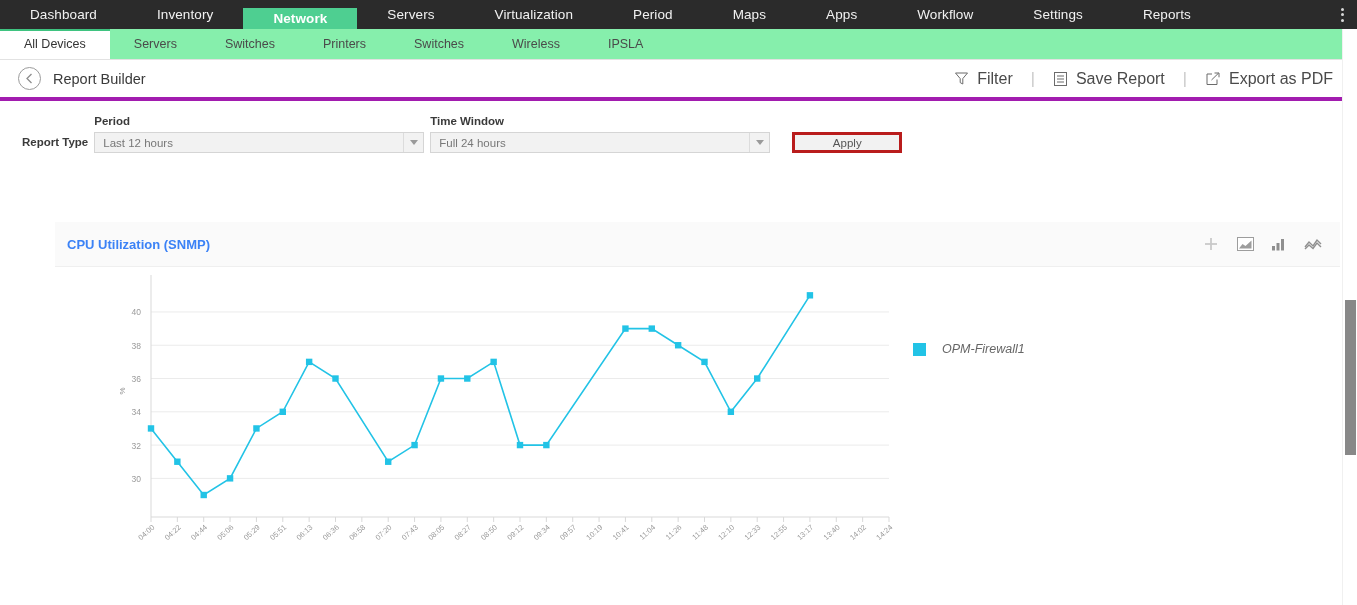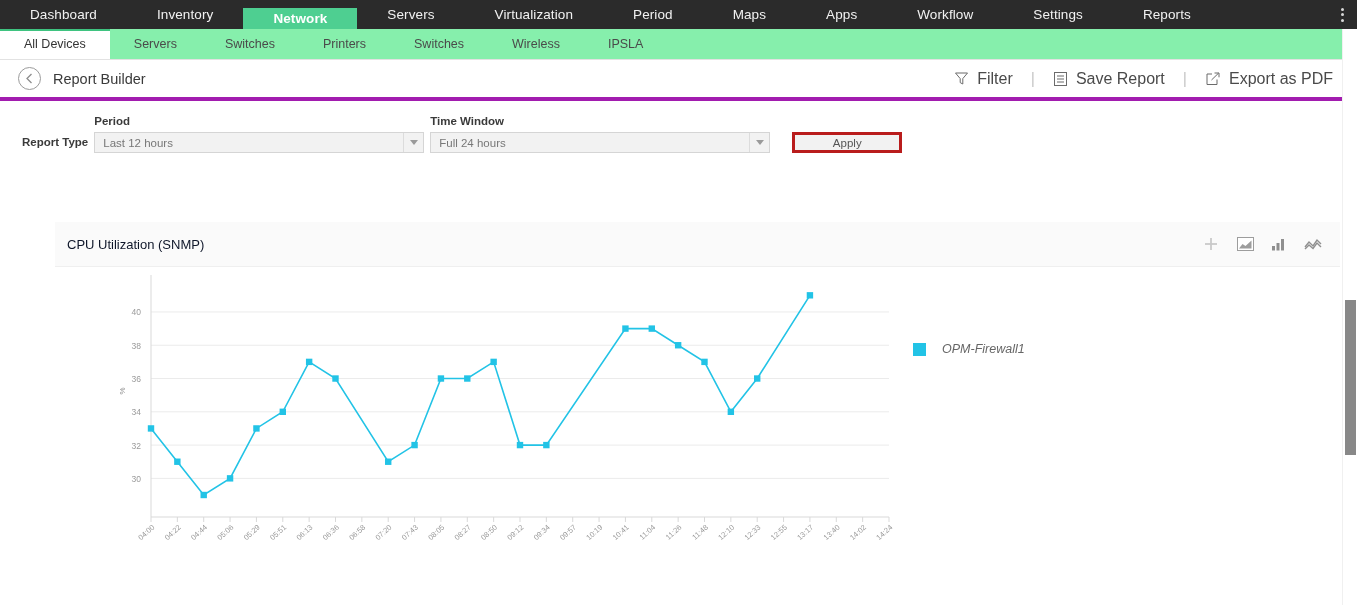--- a/index.html
+++ b/index.html
@@ -123,21 +123,21 @@
   .chart-card {
     position:absolute; left:55px; top:222px; width:1285px; height:330px;
     background:#ffffff;
   }
   .chart-head {
     height:45px; background:#fafafa;
     display:flex; align-items:center;
     padding:0 18px 0 12px;
     border-bottom:1px solid #efefef;
   }
-  .chart-title { font-size:13px; font-weight:400; color:#0f172a; }
+  .chart-title { font-size:13px; font-weight:700; color:#3b82f6; }
   .chart-icons { margin-left:auto; display:flex; align-items:center; gap:16px; }
   .chart-icons .ci { cursor:pointer; display:flex; align-items:center; justify-content:center; width:18px; height:18px; }
 
   .chart-body { position:relative; height:285px; }
   svg.plot { display:block; }
 
   .legend {
     position:absolute; left:858px; top:75px;
     display:flex; align-items:center; gap:16px;font-style:italic;
   }

